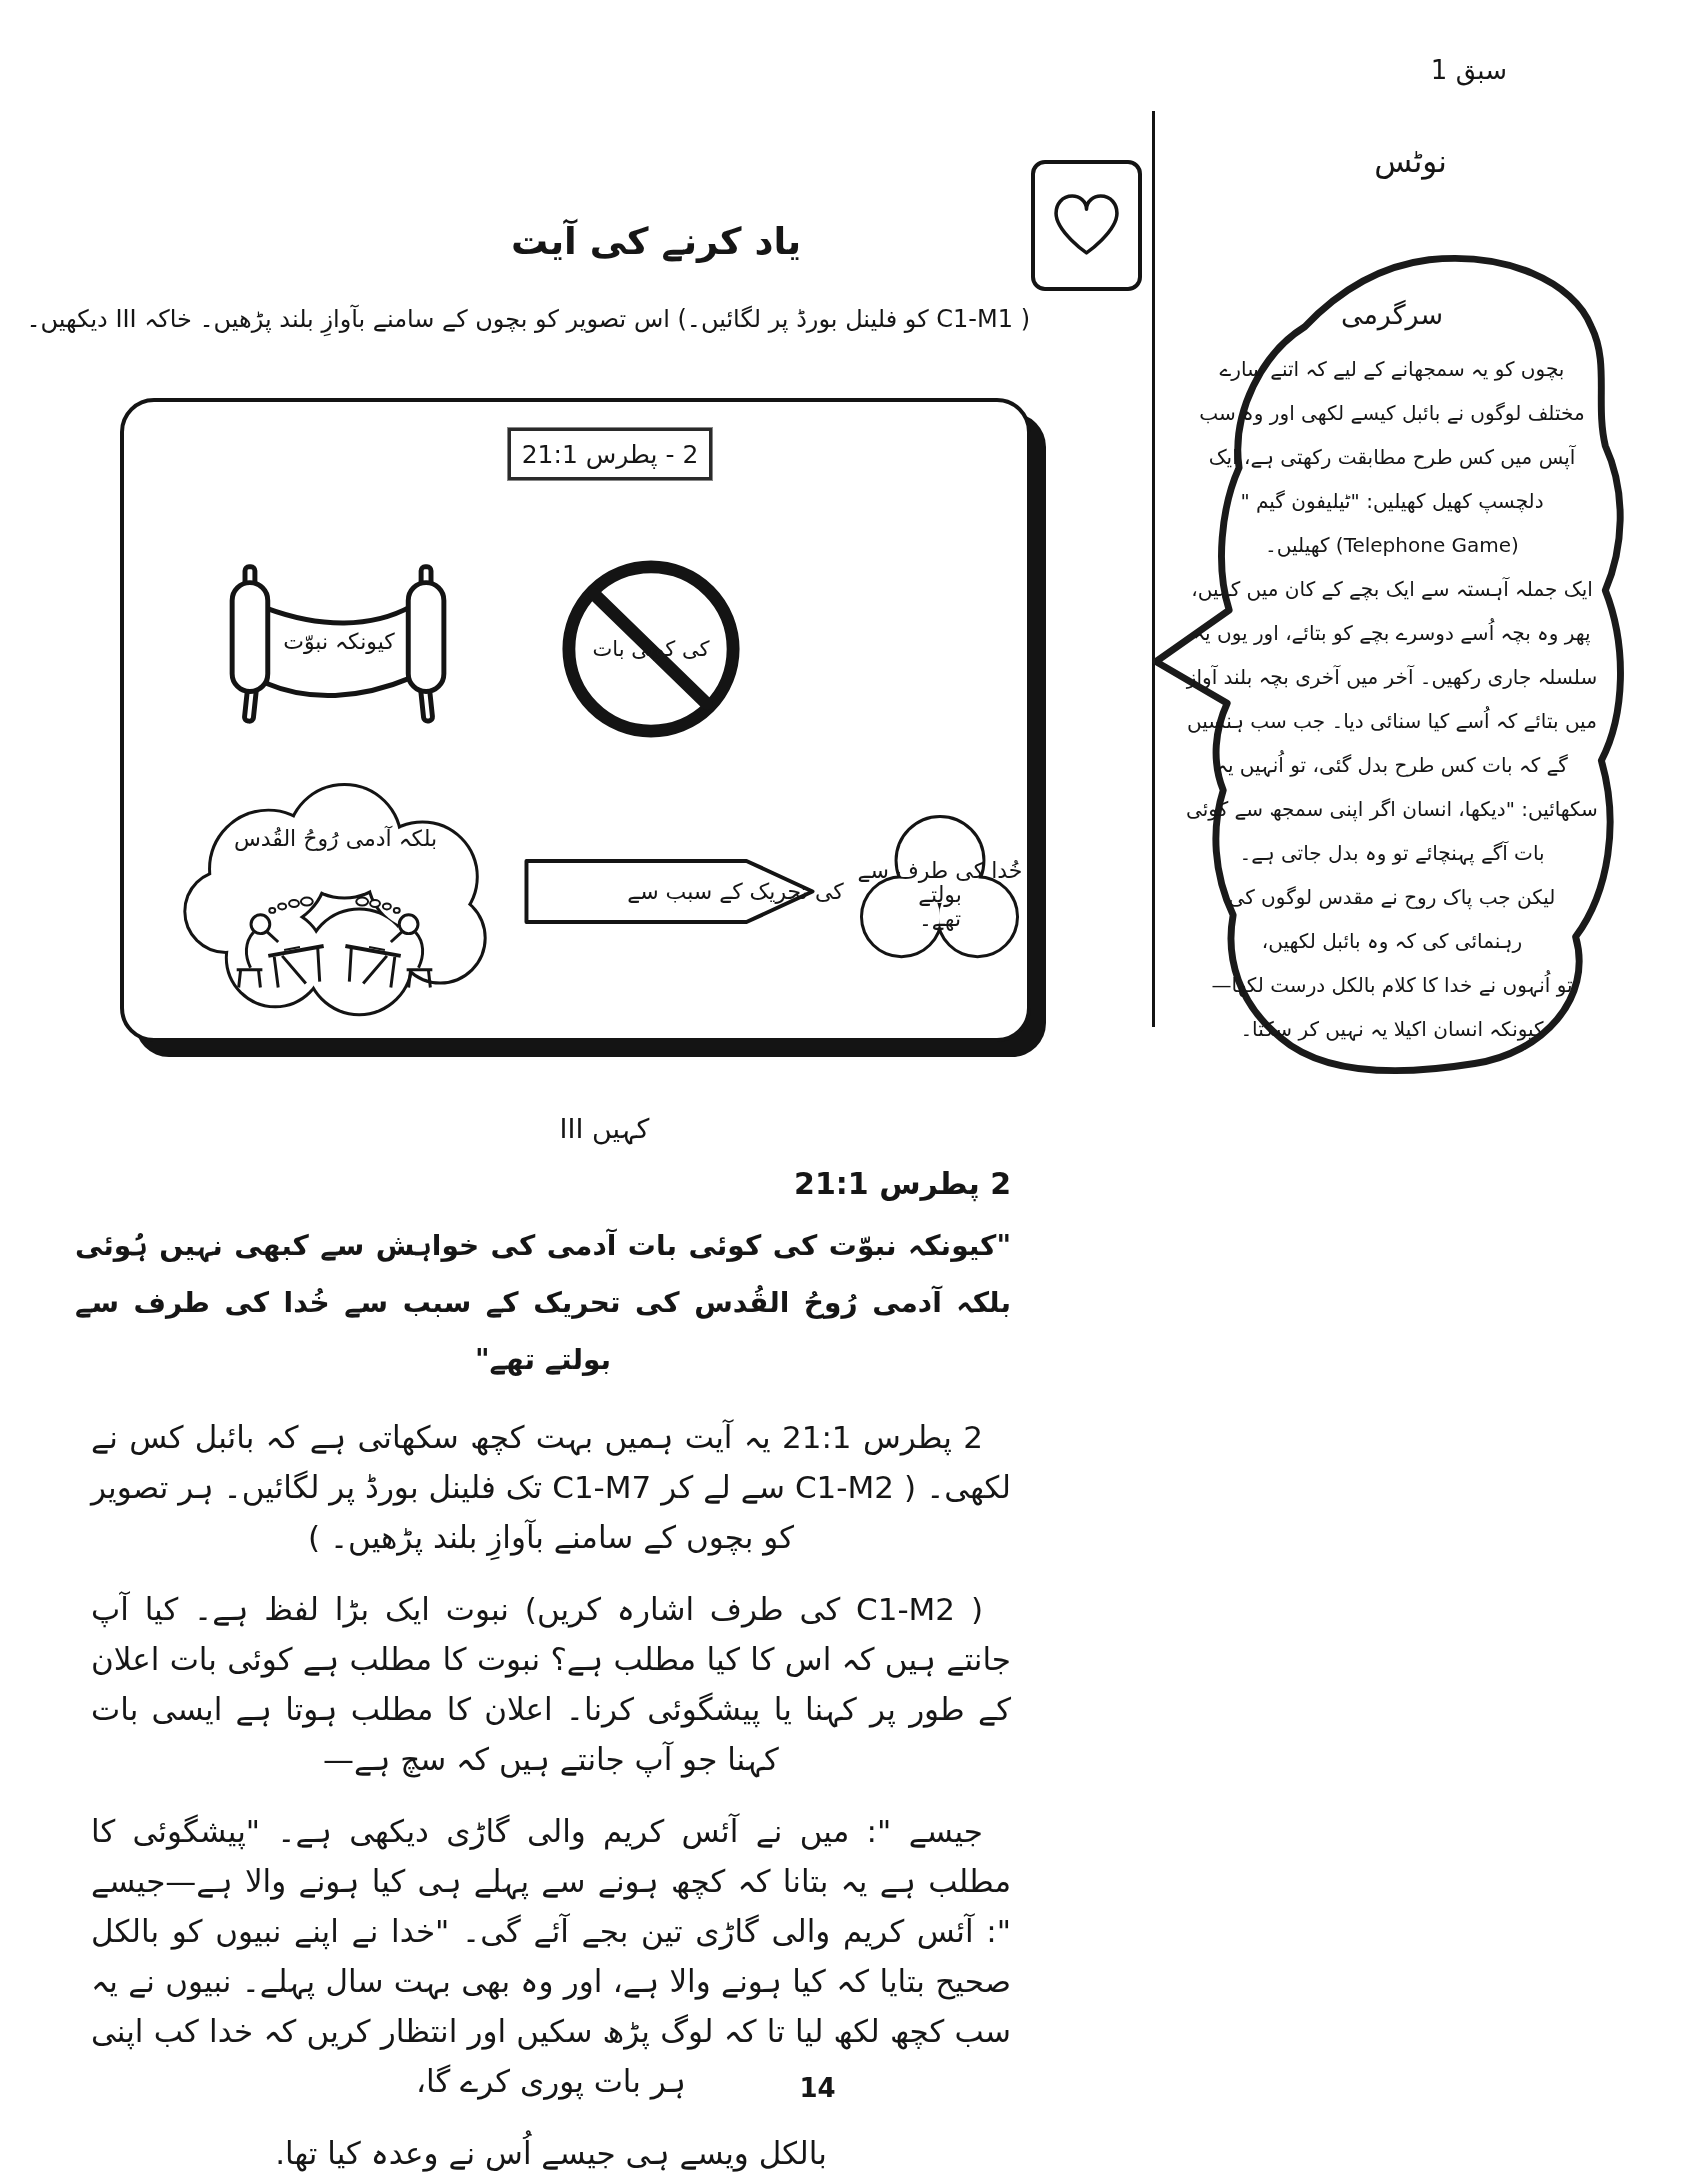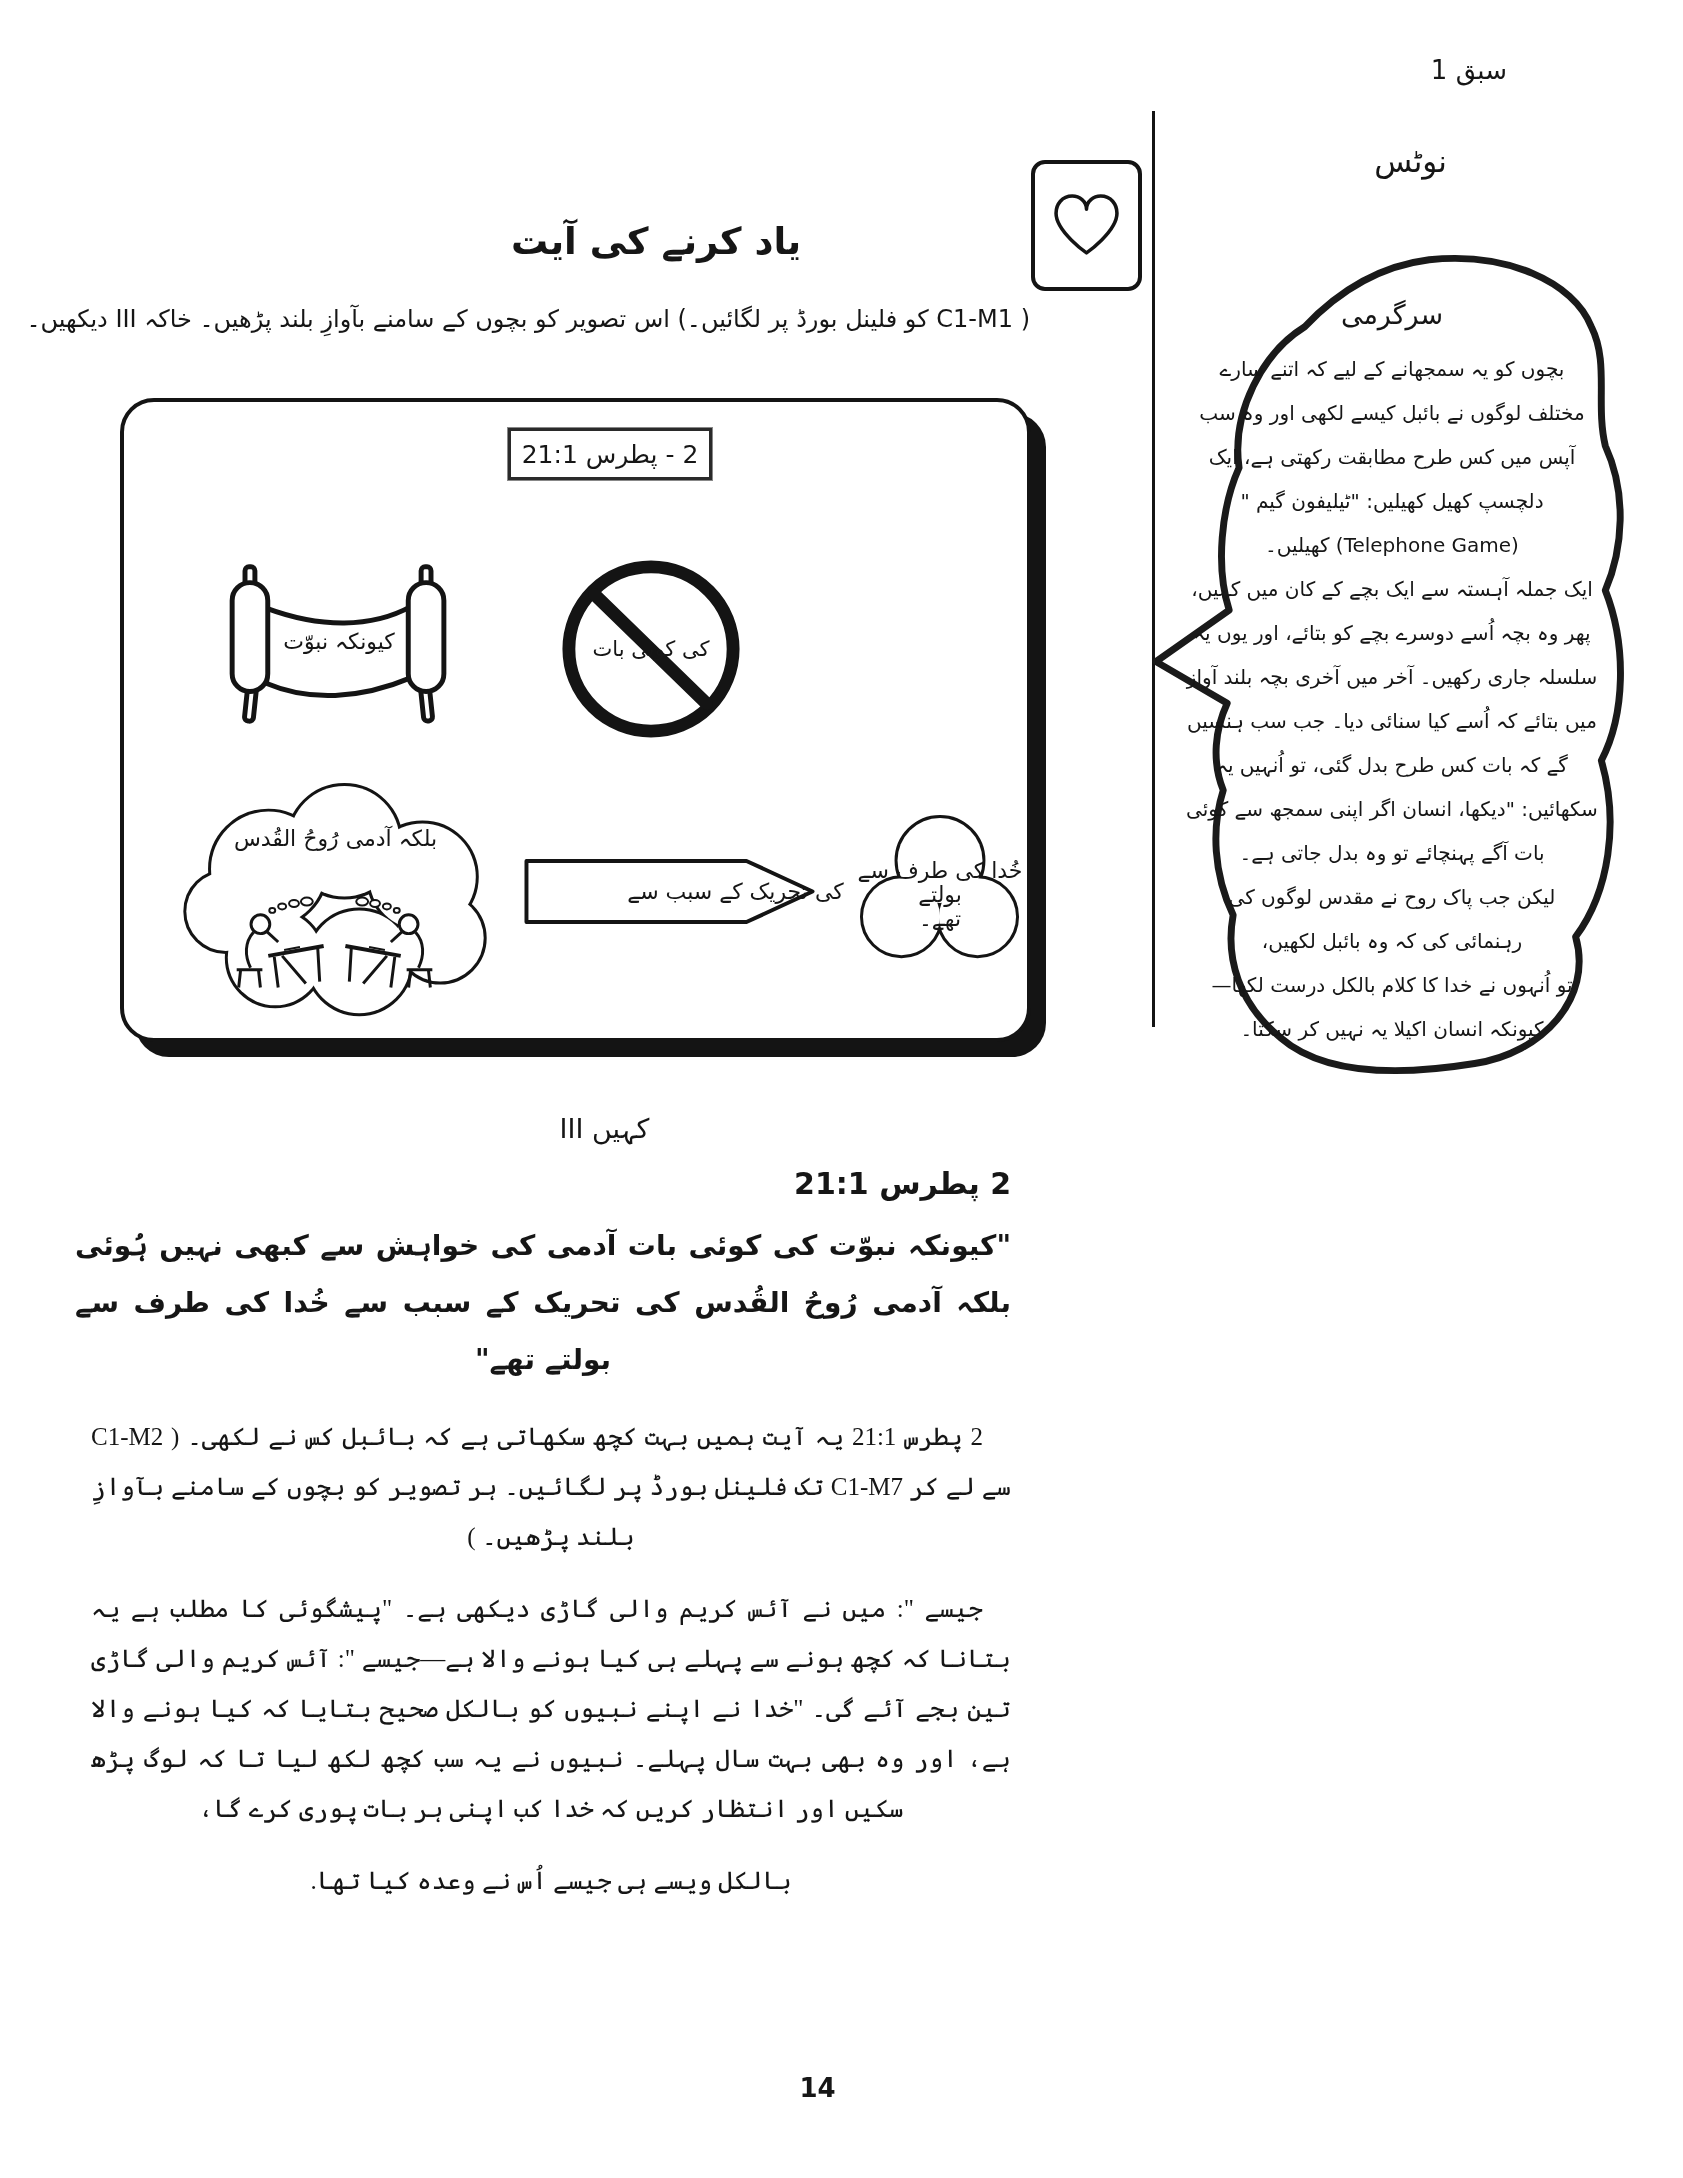--- a/index.html
+++ b/index.html
@@ -43,21 +43,21 @@
   .cloud-text{align-items:flex-start;padding-top:46px;font-size:22px;}
   .arrow-text{padding-left:65px;font-size:22px;text-align:right;}
   .trefoil-text{font-size:22px;line-height:24px;}
 
   .fig-caption{left:163px;top:1113px;width:931px;text-align:center;font-size:27px;direction:rtl;}
 
   
   .main-col{left:99px;top:1166px;width:936px;direction:rtl;}
   .verse-heading{font-size:30px;font-weight:bold;margin:0 0 16px 0;text-align:right;}
   .verse{font-size:28px;font-weight:bold;line-height:57px;text-align:justify;text-align-last:center;margin:0 0 24px 0;}
-  .para{font-size:25px;line-height:50px;text-align:justify;text-align-last:center;margin:0 0 22px 16px;text-indent:28px;font-family:Liberation Serif, serif;}
+  .para{font-size:31px;line-height:50px;text-align:justify;text-align-last:center;margin:0 0 22px 16px;text-indent:28px;}
   .para.noindent{text-indent:0;}
 
   
   .bubble{left:1166px;top:236px;width:500px;height:876px;}
   .bubble svg{position:absolute;left:0;top:0;}
   .bubble-heading{position:absolute;left:0;top:63px;width:100%;text-align:center;font-size:27px;direction:rtl;}
   .bubble-body{position:absolute;right:25px;top:111px;width:450px;text-align:center;font-size:20px;line-height:44px;direction:rtl;}
 
   .page-num{left:0;top:2073px;width:1683px;text-align:center;font-size:26px;font-weight:bold;direction:ltr;}
 </style>
@@ -182,20 +182,21 @@
     </div>
 
   </div>
 
   <div class="abs fig-caption">کہیں III</div>
 
   <div class="abs main-col">
     <div class="verse-heading">2 پطرس 21:1</div>
     <p class="verse">"کیونکہ نبوّت کی کوئی بات آدمی کی خواہش سے کبھی نہیں ہُوئی بلکہ آدمی رُوحُ القُدس کی تحریک کے سبب سے خُدا کی طرف سے بولتے تھے"</p>
     <p class="para">2 پطرس 21:1 یہ آیت ہمیں بہت کچھ سکھاتی ہے کہ بائبل کس نے لکھی۔ ( C1-M2 سے لے کر C1-M7 تک فلینل بورڈ پر لگائیں۔ ہر تصویر کو بچوں کے سامنے بآوازِ بلند پڑھیں۔ )</p>
+    <p class="para">( C1-M2 کی طرف اشارہ کریں) نبوت ایک بڑا لفظ ہے۔ کیا آپ جانتے ہیں کہ اس کا کیا مطلب ہے؟ نبوت کا مطلب ہے کوئی بات اعلان کے طور پر کہنا یا پیشگوئی کرنا۔ اعلان کا مطلب ہوتا ہے ایسی بات کہنا جو آپ جانتے ہیں کہ سچ ہے—</p>
     <p class="para">جیسے ": میں نے آئس کریم والی گاڑی دیکھی ہے۔ "پیشگوئی کا مطلب ہے یہ بتانا کہ کچھ ہونے سے پہلے ہی کیا ہونے والا ہے—جیسے ": آئس کریم والی گاڑی تین بجے آئے گی۔ "خدا نے اپنے نبیوں کو بالکل صحیح بتایا کہ کیا ہونے والا ہے، اور وہ بھی بہت سال پہلے۔ نبیوں نے یہ سب کچھ لکھ لیا تا کہ لوگ پڑھ سکیں اور انتظار کریں کہ خدا کب اپنی ہر بات پوری کرے گا،</p>
     <p class="para noindent">بالکل ویسے ہی جیسے اُس نے وعدہ کیا تھا.</p>
   </div>
 
   <div class="abs bubble">
     <svg width="500" height="876" viewBox="0 0 505 885">
       <path d="M290,24 C368,16 436,46 454,92 C472,128 458,170 468,212 C490,260 486,316 468,358 C490,414 488,484 464,530 C482,592 472,662 438,708 C456,770 404,826 336,836 C262,848 184,848 140,810 C98,776 84,730 92,686 C72,644 70,598 82,560 C70,530 74,498 86,472 L14,430 L88,378 C74,334 80,274 98,234 C90,178 122,118 164,92 C200,54 242,30 290,24 Z" fill="#ffffff" stroke="#1a1a1a" stroke-width="7" stroke-linejoin="round"></path>
     </svg>
     <div class="bubble-heading">سرگرمی</div>
     <div class="bubble-body pre">بچوں کو یہ سمجھانے کے لیے کہ اتنے سارے

